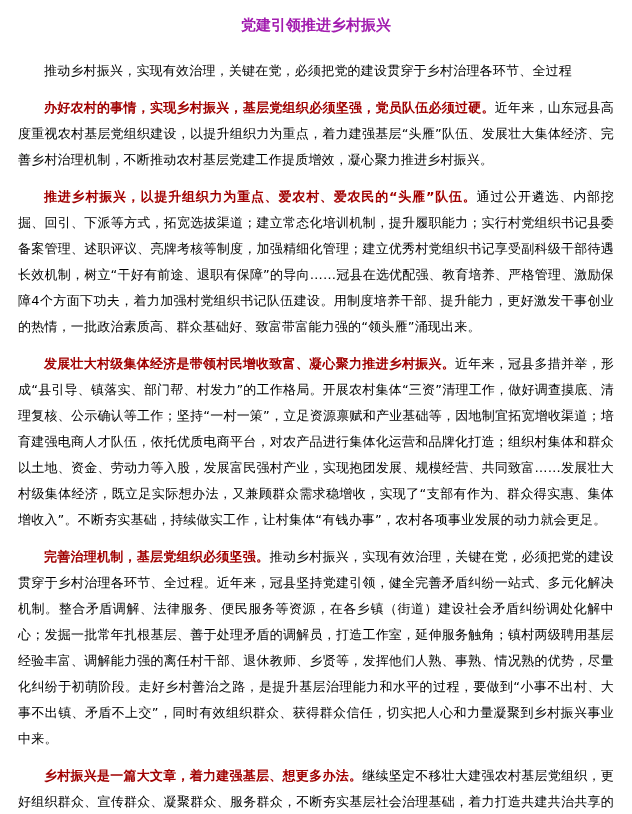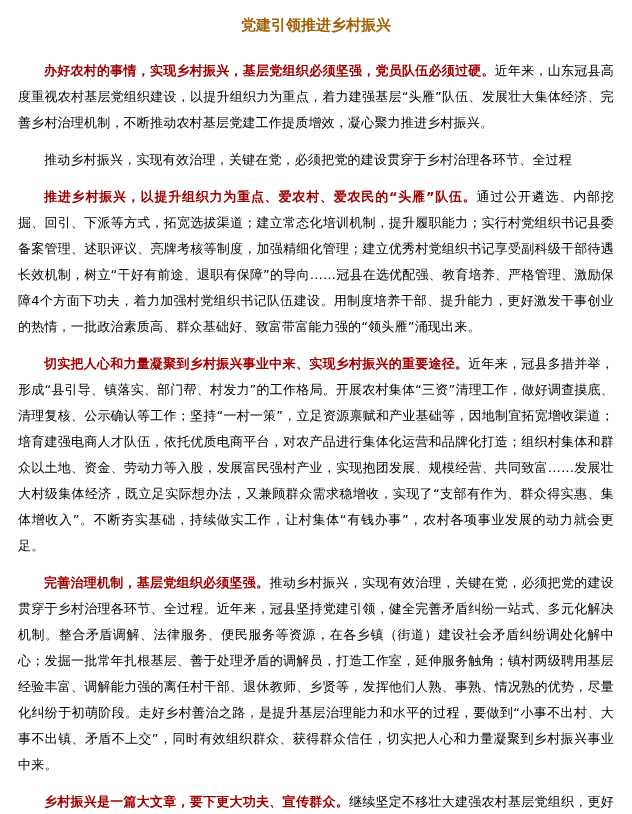--- a/index.html
+++ b/index.html
@@ -18,21 +18,21 @@
     min-height: 814px;
     padding: 12px 18px 10px 18px;
     background: #ffffff;
   }
   .doc-title {
     margin: 0 0 20px 0;
     text-align: center;
     font-size: 15px;
     line-height: 26px;
     font-weight: bold;
-    color: #a16207;
+    color: #a21caf;
   }
   .para {
     margin: 0 0 11px 0;
     font-size: 13px;
     line-height: 26px;
     text-align: justify;
     text-indent: 2em;
     color: #000000;
     letter-spacing: 0.2px;
   }
@@ -40,24 +40,24 @@
     font-weight: bold;
     color: var(--accent, #a00000);
   }
 </style>
 </head>
 <body style="background: rgb(255, 255, 255); color: rgb(0, 0, 0);">
 
 <div class="page">
   <h1 class="doc-title">党建引领推进乡村振兴</h1>
 
+  <p class="para"><span class="lead"></span><span class="body-text">推动乡村振兴，实现有效治理，关键在党，必须把党的建设贯穿于乡村治理各环节、全过程</span></p>
+
   <p class="para"><span class="lead">办好农村的事情，实现乡村振兴，基层党组织必须坚强，党员队伍必须过硬。</span><span class="body-text">近年来，山东冠县高度重视农村基层党组织建设，以提升组织力为重点，着力建强基层“头雁”队伍、发展壮大集体经济、完善乡村治理机制，不断推动农村基层党建工作提质增效，凝心聚力推进乡村振兴。</span></p>
-
-  <p class="para"><span class="lead"></span><span class="body-text">推动乡村振兴，实现有效治理，关键在党，必须把党的建设贯穿于乡村治理各环节、全过程</span></p>
 
   <p class="para"><span class="lead">推进乡村振兴，以提升组织力为重点、爱农村、爱农民的“头雁”队伍。</span><span class="body-text">通过公开遴选、内部挖掘、回引、下派等方式，拓宽选拔渠道；建立常态化培训机制，提升履职能力；实行村党组织书记县委备案管理、述职评议、亮牌考核等制度，加强精细化管理；建立优秀村党组织书记享受副科级干部待遇长效机制，树立“干好有前途、退职有保障”的导向……冠县在选优配强、教育培养、严格管理、激励保障4个方面下功夫，着力加强村党组织书记队伍建设。用制度培养干部、提升能力，更好激发干事创业的热情，一批政治素质高、群众基础好、致富带富能力强的“领头雁”涌现出来。</span></p>
 
-  <p class="para"><span class="lead">切实把人心和力量凝聚到乡村振兴事业中来、实现乡村振兴的重要途径。</span><span class="body-text">近年来，冠县多措并举，形成“县引导、镇落实、部门帮、村发力”的工作格局。开展农村集体“三资”清理工作，做好调查摸底、清理复核、公示确认等工作；坚持“一村一策”，立足资源禀赋和产业基础等，因地制宜拓宽增收渠道；培育建强电商人才队伍，依托优质电商平台，对农产品进行集体化运营和品牌化打造；组织村集体和群众以土地、资金、劳动力等入股，发展富民强村产业，实现抱团发展、规模经营、共同致富……发展壮大村级集体经济，既立足实际想办法，又兼顾群众需求稳增收，实现了“支部有作为、群众得实惠、集体增收入”。不断夯实基础，持续做实工作，让村集体“有钱办事”，农村各项事业发展的动力就会更足。</span></p>
+  <p class="para"><span class="lead">发展壮大村级集体经济是带领村民增收致富、凝心聚力推进乡村振兴。</span><span class="body-text">近年来，冠县多措并举，形成“县引导、镇落实、部门帮、村发力”的工作格局。开展农村集体“三资”清理工作，做好调查摸底、清理复核、公示确认等工作；坚持“一村一策”，立足资源禀赋和产业基础等，因地制宜拓宽增收渠道；培育建强电商人才队伍，依托优质电商平台，对农产品进行集体化运营和品牌化打造；组织村集体和群众以土地、资金、劳动力等入股，发展富民强村产业，实现抱团发展、规模经营、共同致富……发展壮大村级集体经济，既立足实际想办法，又兼顾群众需求稳增收，实现了“支部有作为、群众得实惠、集体增收入”。不断夯实基础，持续做实工作，让村集体“有钱办事”，农村各项事业发展的动力就会更足。</span></p>
 
   <p class="para"><span class="lead">完善治理机制，基层党组织必须坚强。</span><span class="body-text">推动乡村振兴，实现有效治理，关键在党，必须把党的建设贯穿于乡村治理各环节、全过程。近年来，冠县坚持党建引领，健全完善矛盾纠纷一站式、多元化解决机制。整合矛盾调解、法律服务、便民服务等资源，在各乡镇（街道）建设社会矛盾纠纷调处化解中心；发掘一批常年扎根基层、善于处理矛盾的调解员，打造工作室，延伸服务触角；镇村两级聘用基层经验丰富、调解能力强的离任村干部、退休教师、乡贤等，发挥他们人熟、事熟、情况熟的优势，尽量化纠纷于初萌阶段。走好乡村善治之路，是提升基层治理能力和水平的过程，要做到“小事不出村、大事不出镇、矛盾不上交”，同时有效组织群众、获得群众信任，切实把人心和力量凝聚到乡村振兴事业中来。</span></p>
 
-  <p class="para"><span class="lead">乡村振兴是一篇大文章，要下更大功夫、宣传群众。</span><span class="body-text">继续坚定不移壮大建强农村基层党组织，更好组织群众、宣传群众、凝聚群众、服务群众，不断夯实基层社会治理基础，着力打造共建共治共享的农村基层治理格局，才能以强大合力为乡村全面振兴保驾护航。</span></p>
+  <p class="para"><span class="lead">乡村振兴是一篇大文章，着力建强基层、想更多办法。</span><span class="body-text">继续坚定不移壮大建强农村基层党组织，更好组织群众、宣传群众、凝聚群众、服务群众，不断夯实基层社会治理基础，着力打造共建共治共享的农村基层治理格局，才能以强大合力为乡村全面振兴保驾护航。</span></p>
 </div>
 
 </body></html>

